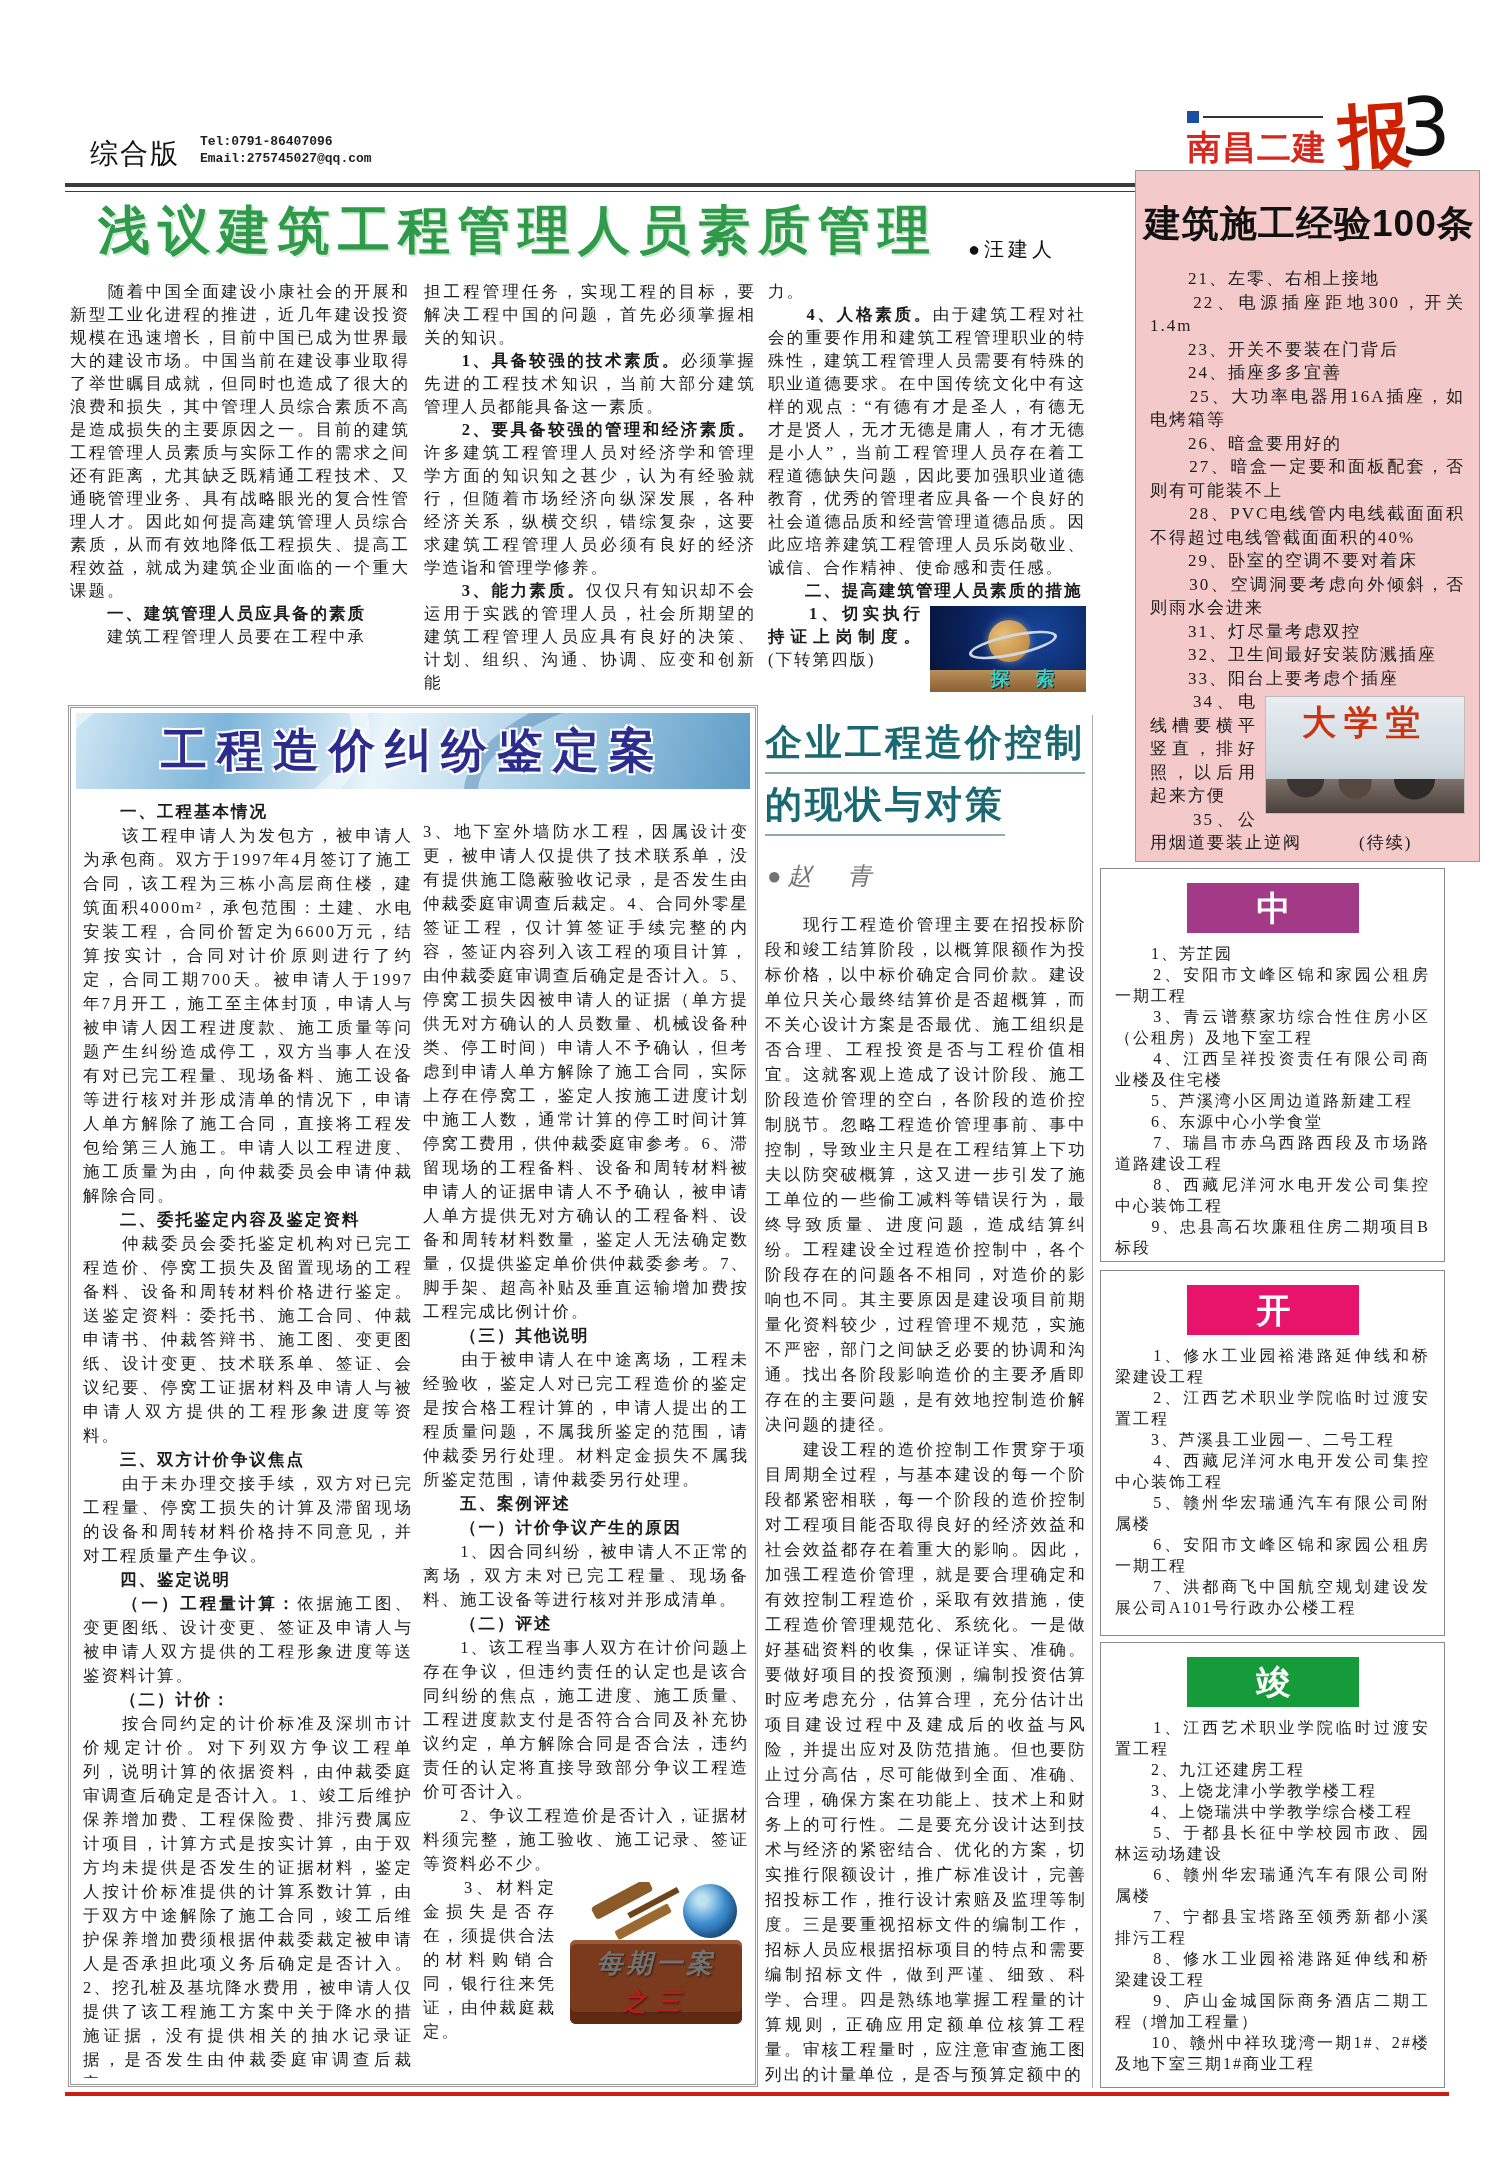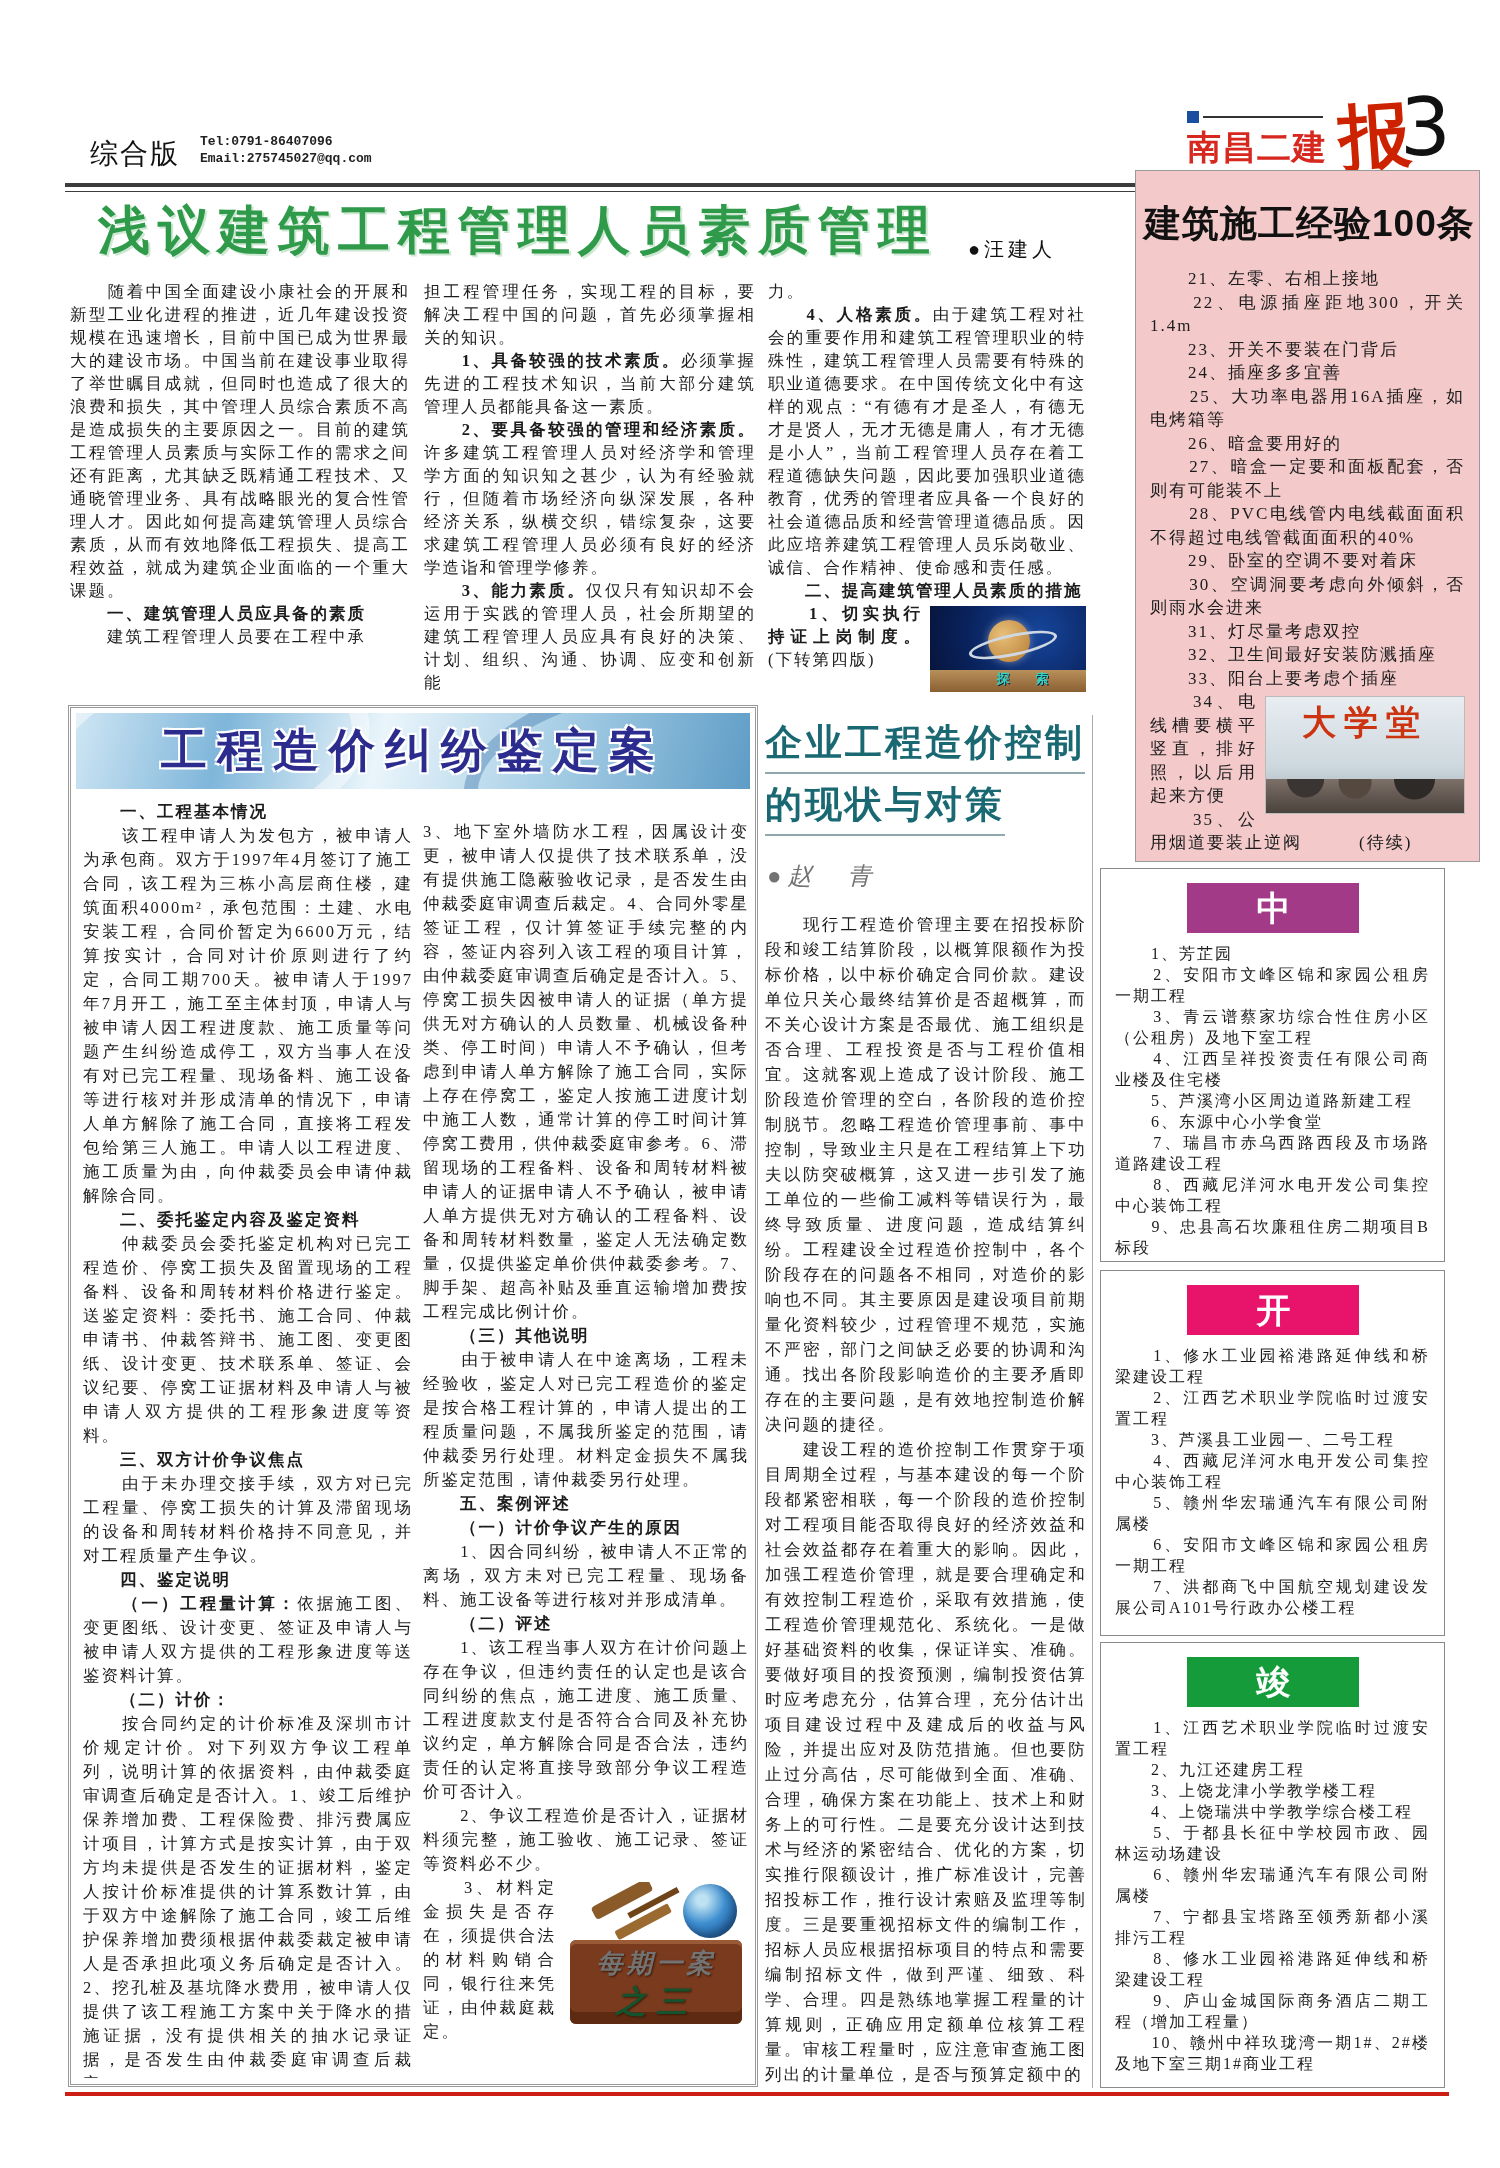--- a/index.html
+++ b/index.html
@@ -78,21 +78,21 @@
   #vrule{position:absolute;left:1092px;top:715px;width:1px;height:1373px;background:#aaa;}
   #bottom-rule{position:absolute;left:65px;top:2092px;width:1384px;height:4px;background:#cc1e14;}
   
   .img-box{float:right;position:relative;overflow:hidden;}
   .img-saturn{width:156px;height:86px;margin:4px 0 2px 8px;
     background:radial-gradient(circle at 70% 30%,#16459a 0%,#0a2460 55%,#061236 100%);}
   .img-saturn:before{content:"";position:absolute;left:58px;top:14px;width:42px;height:42px;border-radius:50%;
     background:radial-gradient(circle at 35% 35%,#e8c07a,#b67a32);box-shadow:0 0 8px rgba(255,255,255,.4);}
   .img-saturn:after{content:"";position:absolute;left:38px;top:28px;width:84px;height:16px;border-radius:50%;
     border:3px solid #cfd8e2;transform:rotate(-12deg);}
-  .img-saturn .img-label{position:absolute;left:0;right:0;bottom:2px;text-align:center;font-size:13px;
+  .img-saturn .img-label{position:absolute;left:0;right:0;bottom:2px;text-align:center;font-size:19px;
     font-weight:bold;color:#3ad0c0;letter-spacing:26px;padding-left:26px;z-index:3;
     text-shadow:1px 1px 0 #06223a;margin-left:29px;}
   .img-saturn .img-ground{position:absolute;left:0;right:0;bottom:0;height:22px;
     background:linear-gradient(#b8905a,#8a5f33);}
   .img-saturn-lg{width:188px;height:102px;margin:4px 0 2px 10px;}
   .img-saturn-lg:before{left:78px;top:16px;width:48px;height:48px;}
   .img-saturn-lg:after{left:54px;top:32px;width:98px;height:18px;}
   .img-classroom{width:200px;height:118px;margin:6px 0 2px 8px;border:1px solid #bbb;box-sizing:border-box;
     background:linear-gradient(#e8edf1 0%,#cdd8de 60%,#9aa6ad 100%);}
   .img-classroom .img-label{position:absolute;left:0;right:0;top:14px;text-align:center;font-size:34px;
@@ -101,22 +101,22 @@
     background:radial-gradient(circle at 20% 0%,#3a3432 18px,transparent 19px),
                radial-gradient(circle at 45% 10%,#55493f 16px,transparent 17px),
                radial-gradient(circle at 75% 0%,#2e2a28 20px,transparent 21px),
                linear-gradient(#7d7068,#4a423c);}
   .img-casebook{width:185px;height:146px;margin:6px 0 2px 8px;background:#fff;}
   .img-casebook .book{position:absolute;left:6px;bottom:4px;width:172px;height:84px;background:#7a3a1e;
     border-radius:6px;box-shadow:inset 0 -12px 0 #5e2a12,inset 0 4px 0 #9a5a38;}
   .img-casebook .img-label{position:absolute;left:0;right:0;bottom:52px;text-align:center;font-size:26px;
     font-weight:bold;color:#737373;font-style:italic;letter-spacing:4px;z-index:2;
     text-shadow:1px 1px 2px #3a1a08;}
-  .img-casebook .img-label2{position:absolute;left:0;right:0;bottom:14px;text-align:center;font-size:31px;
-    font-weight:bold;color:#14532d;font-style:italic;letter-spacing:10px;z-index:2;
+  .img-casebook .img-label2{position:absolute;left:0;right:0;bottom:14px;text-align:center;font-size:24px;
+    font-weight:bold;color:#b91c1c;font-style:italic;letter-spacing:10px;z-index:2;
     text-shadow:1px 1px 2px #3a1a08;}
   .img-casebook:before{content:"";position:absolute;right:12px;top:2px;width:54px;height:54px;border-radius:50%;
     background:radial-gradient(circle at 35% 30%,#bfe2f2 10%,#3f8fd0 45%,#2a6db0 70%,#1d558e 100%);
     box-shadow:inset -4px -4px 8px rgba(0,0,0,.3);z-index:1;}
   .img-casebook:after{content:"";position:absolute;left:26px;top:10px;width:64px;height:14px;background:#8a5a28;
     border-radius:4px;transform:rotate(-28deg);box-shadow:26px 18px 0 -4px #6e4418,8px 30px 0 -2px #9a6a30;}
   .list{overflow:hidden;}
 </style>
 </head>
 <body>

